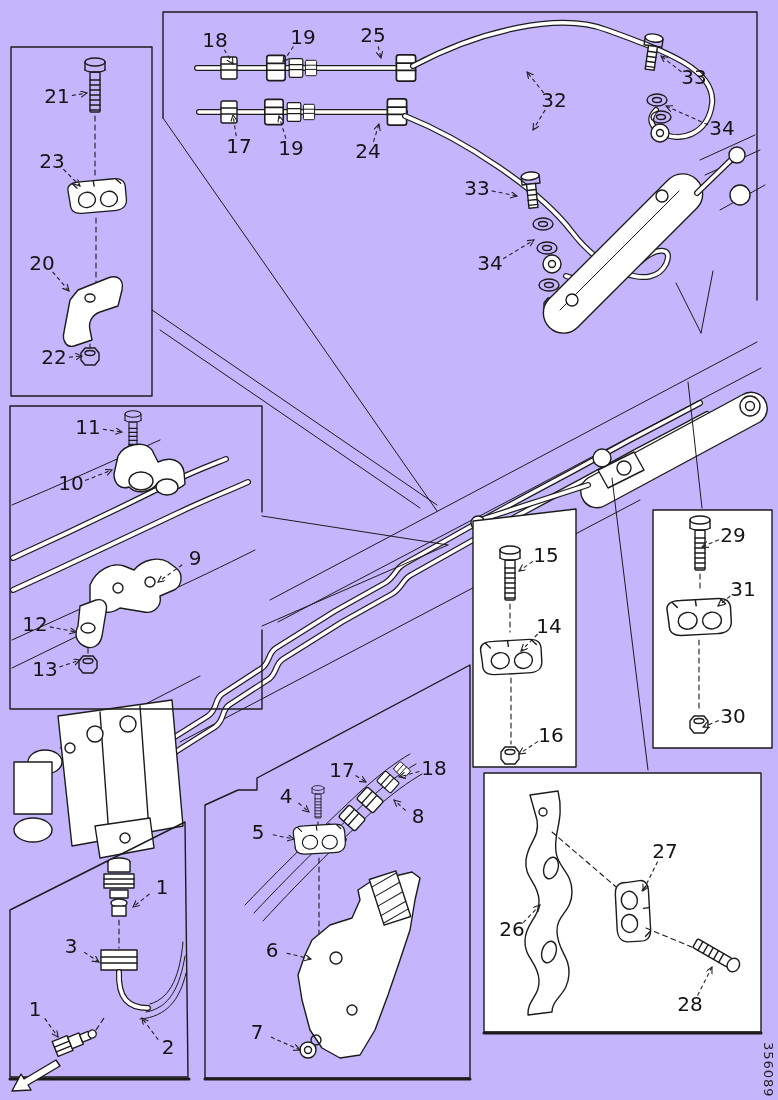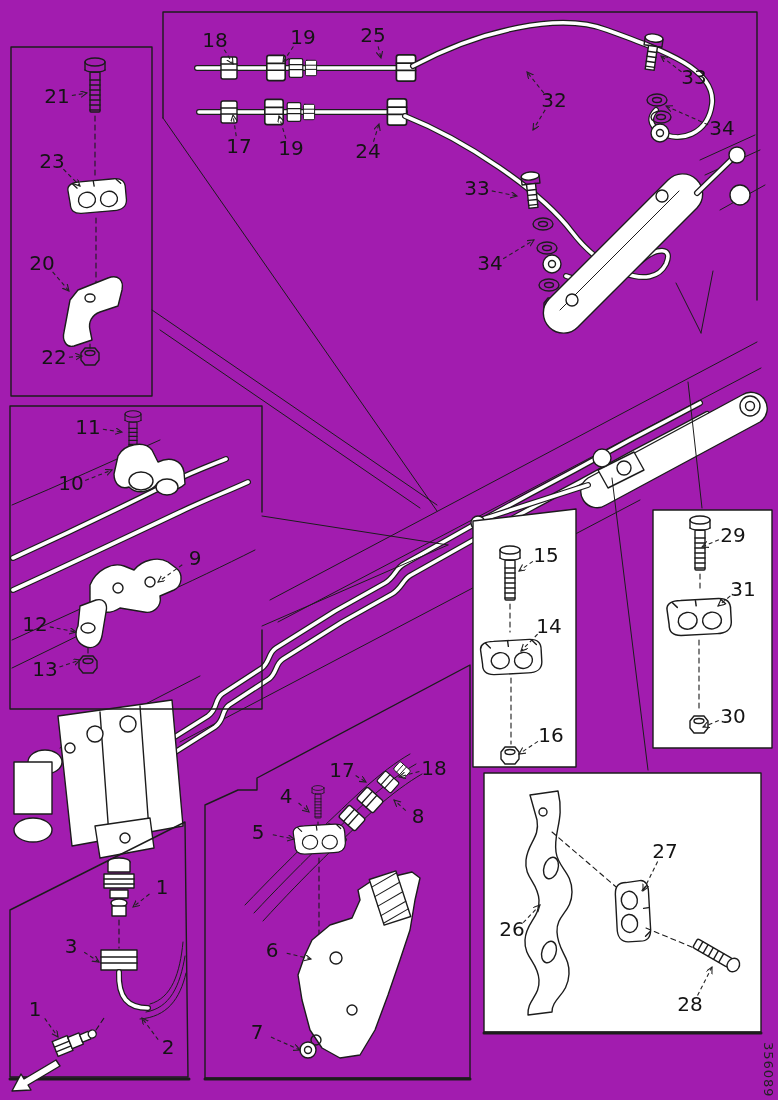--- a/index.html
+++ b/index.html
@@ -1,16 +1,16 @@
 <!DOCTYPE html>
 <html><head>
 <meta charset="utf-8">
 <style>
   html,body{margin:0;padding:0;background:#fff;}
-  #stage{position:relative;width:778px;height:1100px;background:#a21caf;overflow:hidden;}
+  #stage{position:relative;width:778px;height:1100px;background:#c4b5fd;overflow:hidden;}
   svg{display:block;}
   .ln{stroke:#1c1c1c;stroke-width:1.4;fill:none;stroke-linecap:round;stroke-linejoin:round;}
   .thin{stroke-width:1;}
   .thick{stroke-width:3;}
   .fw{fill:#fff;}
   .tube-o{stroke:#1c1c1c;stroke-width:6;fill:none;stroke-linecap:round;}
   .tube-i{stroke:#fff;stroke-width:3.6;fill:none;stroke-linecap:round;}
   .dash{stroke-dasharray:5 4;stroke-width:1.1;}
   .leader{stroke:#222;stroke-width:1.1;stroke-dasharray:4 3;fill:none;}
   .callout{font-family:"DejaVu Sans","Liberation Sans",sans-serif;font-size:20px;fill:#141414;text-anchor:middle;dominant-baseline:middle;}

